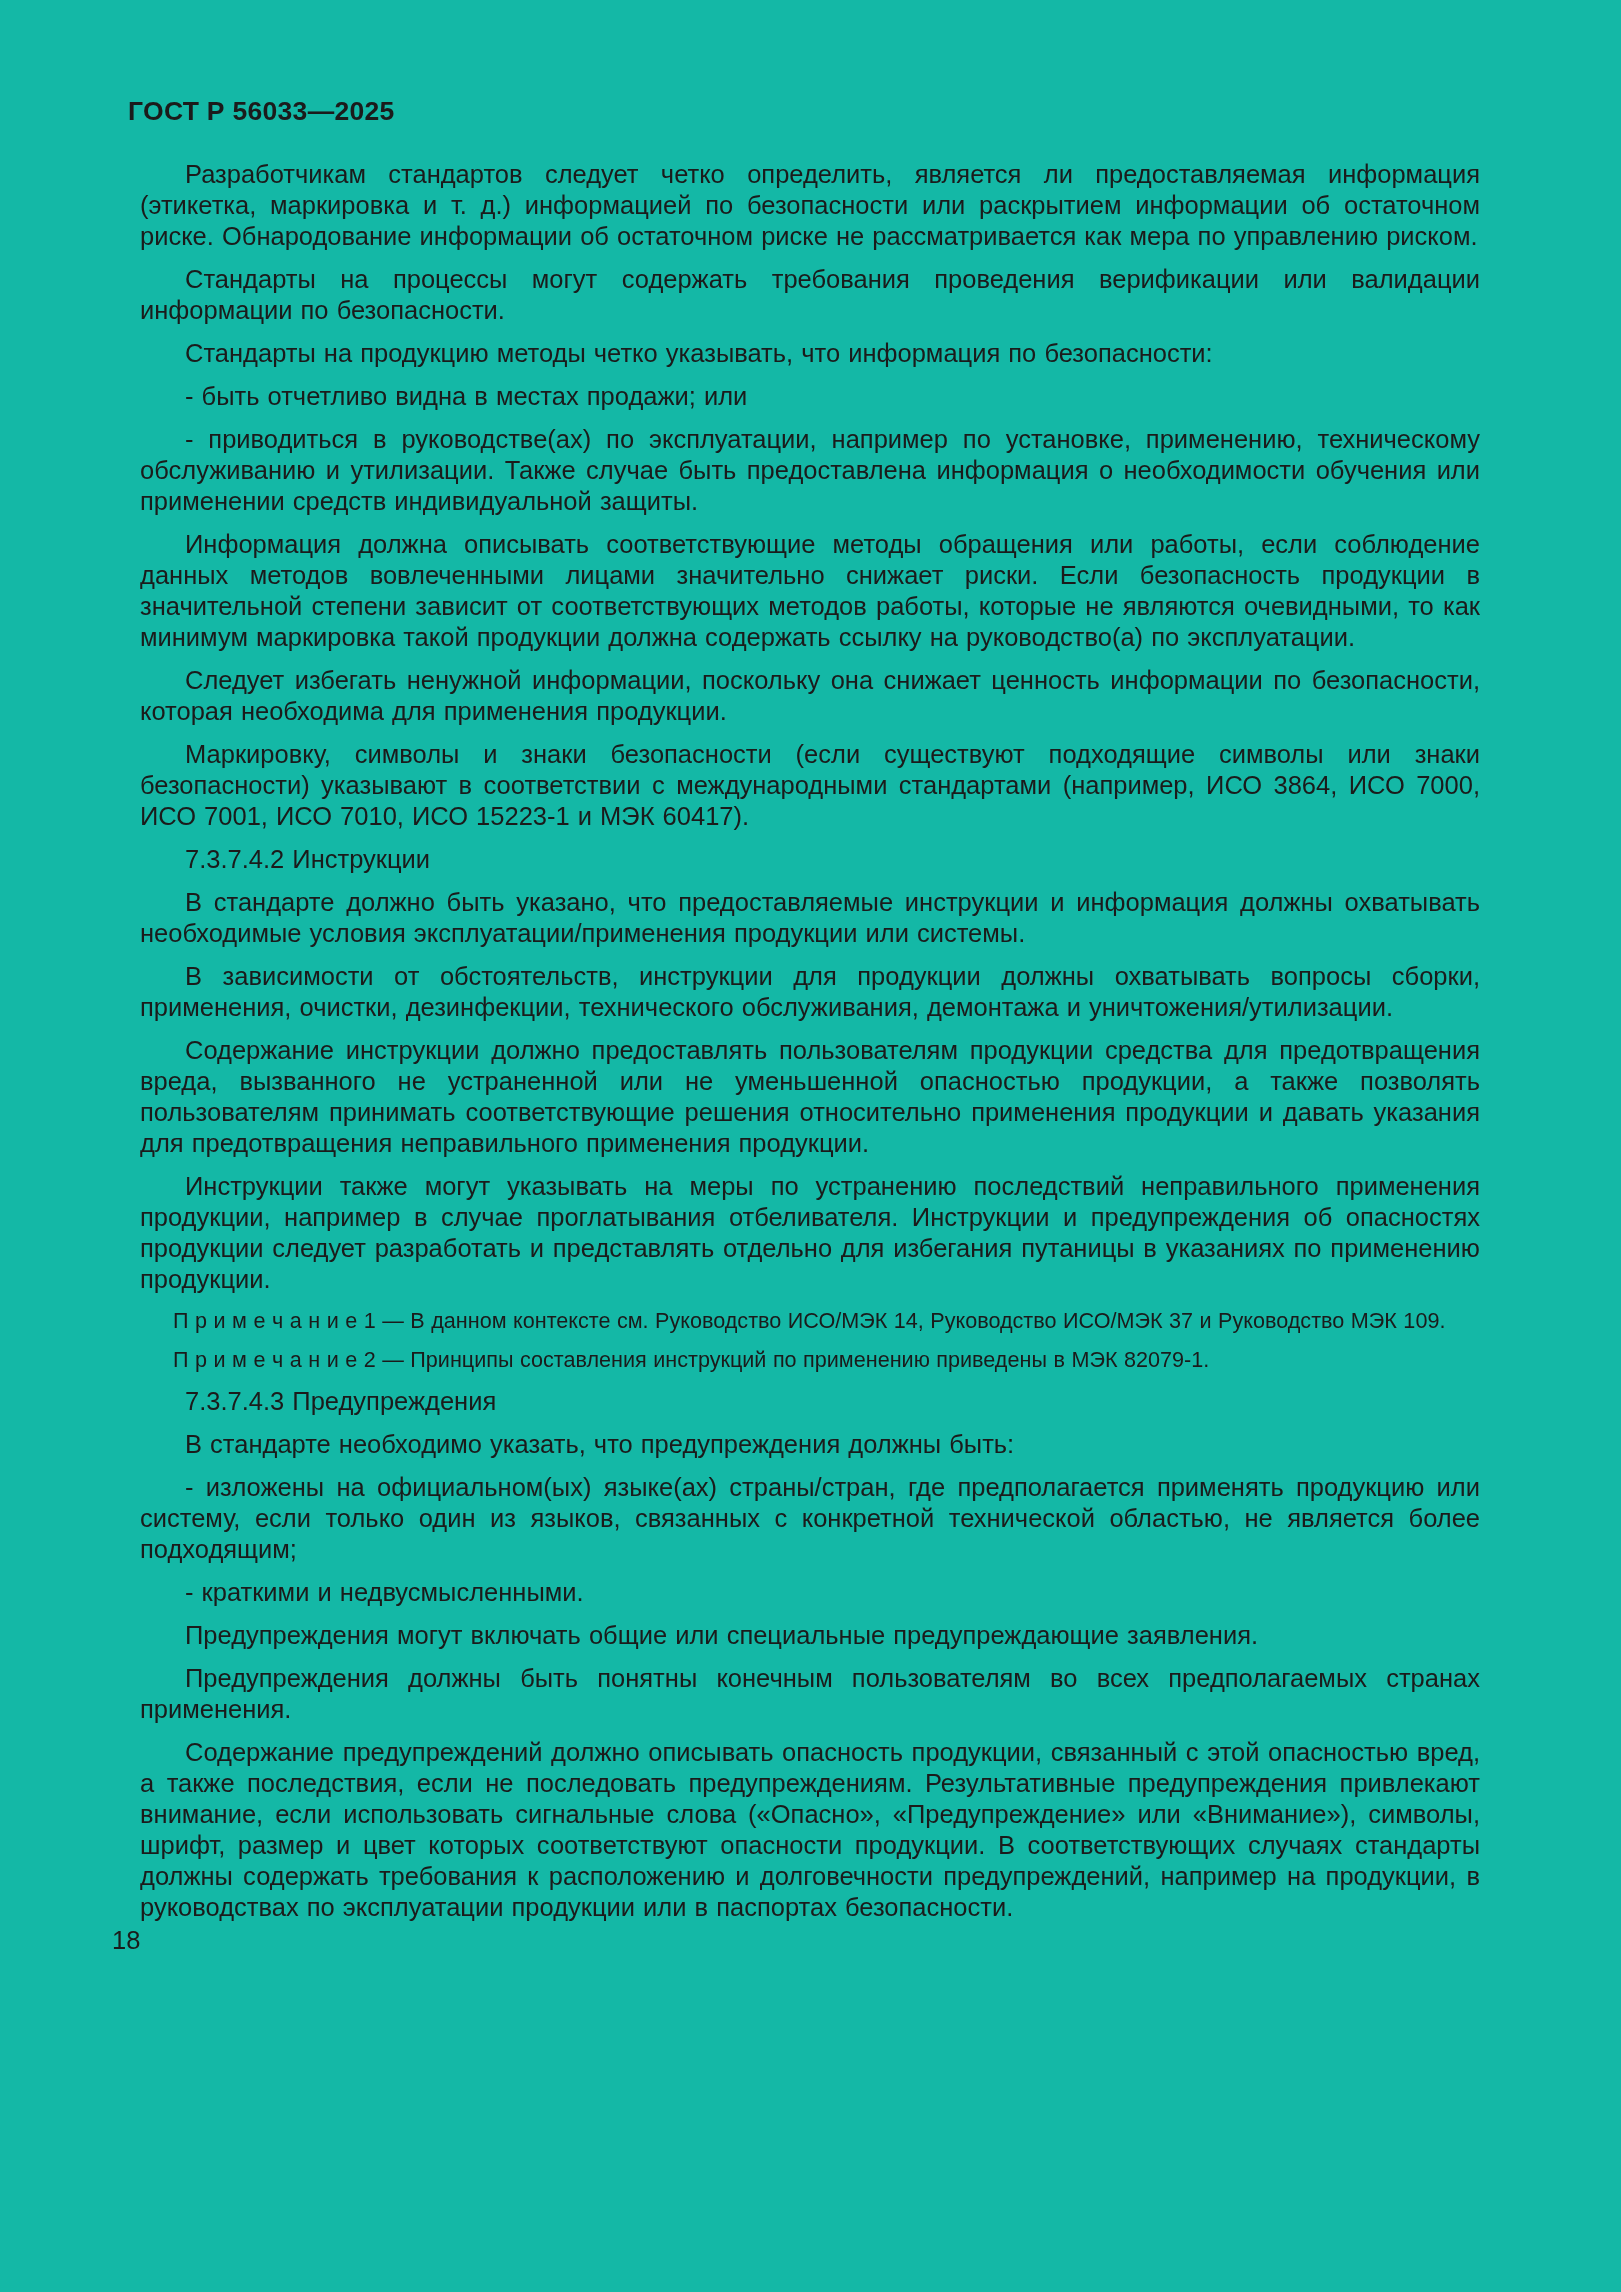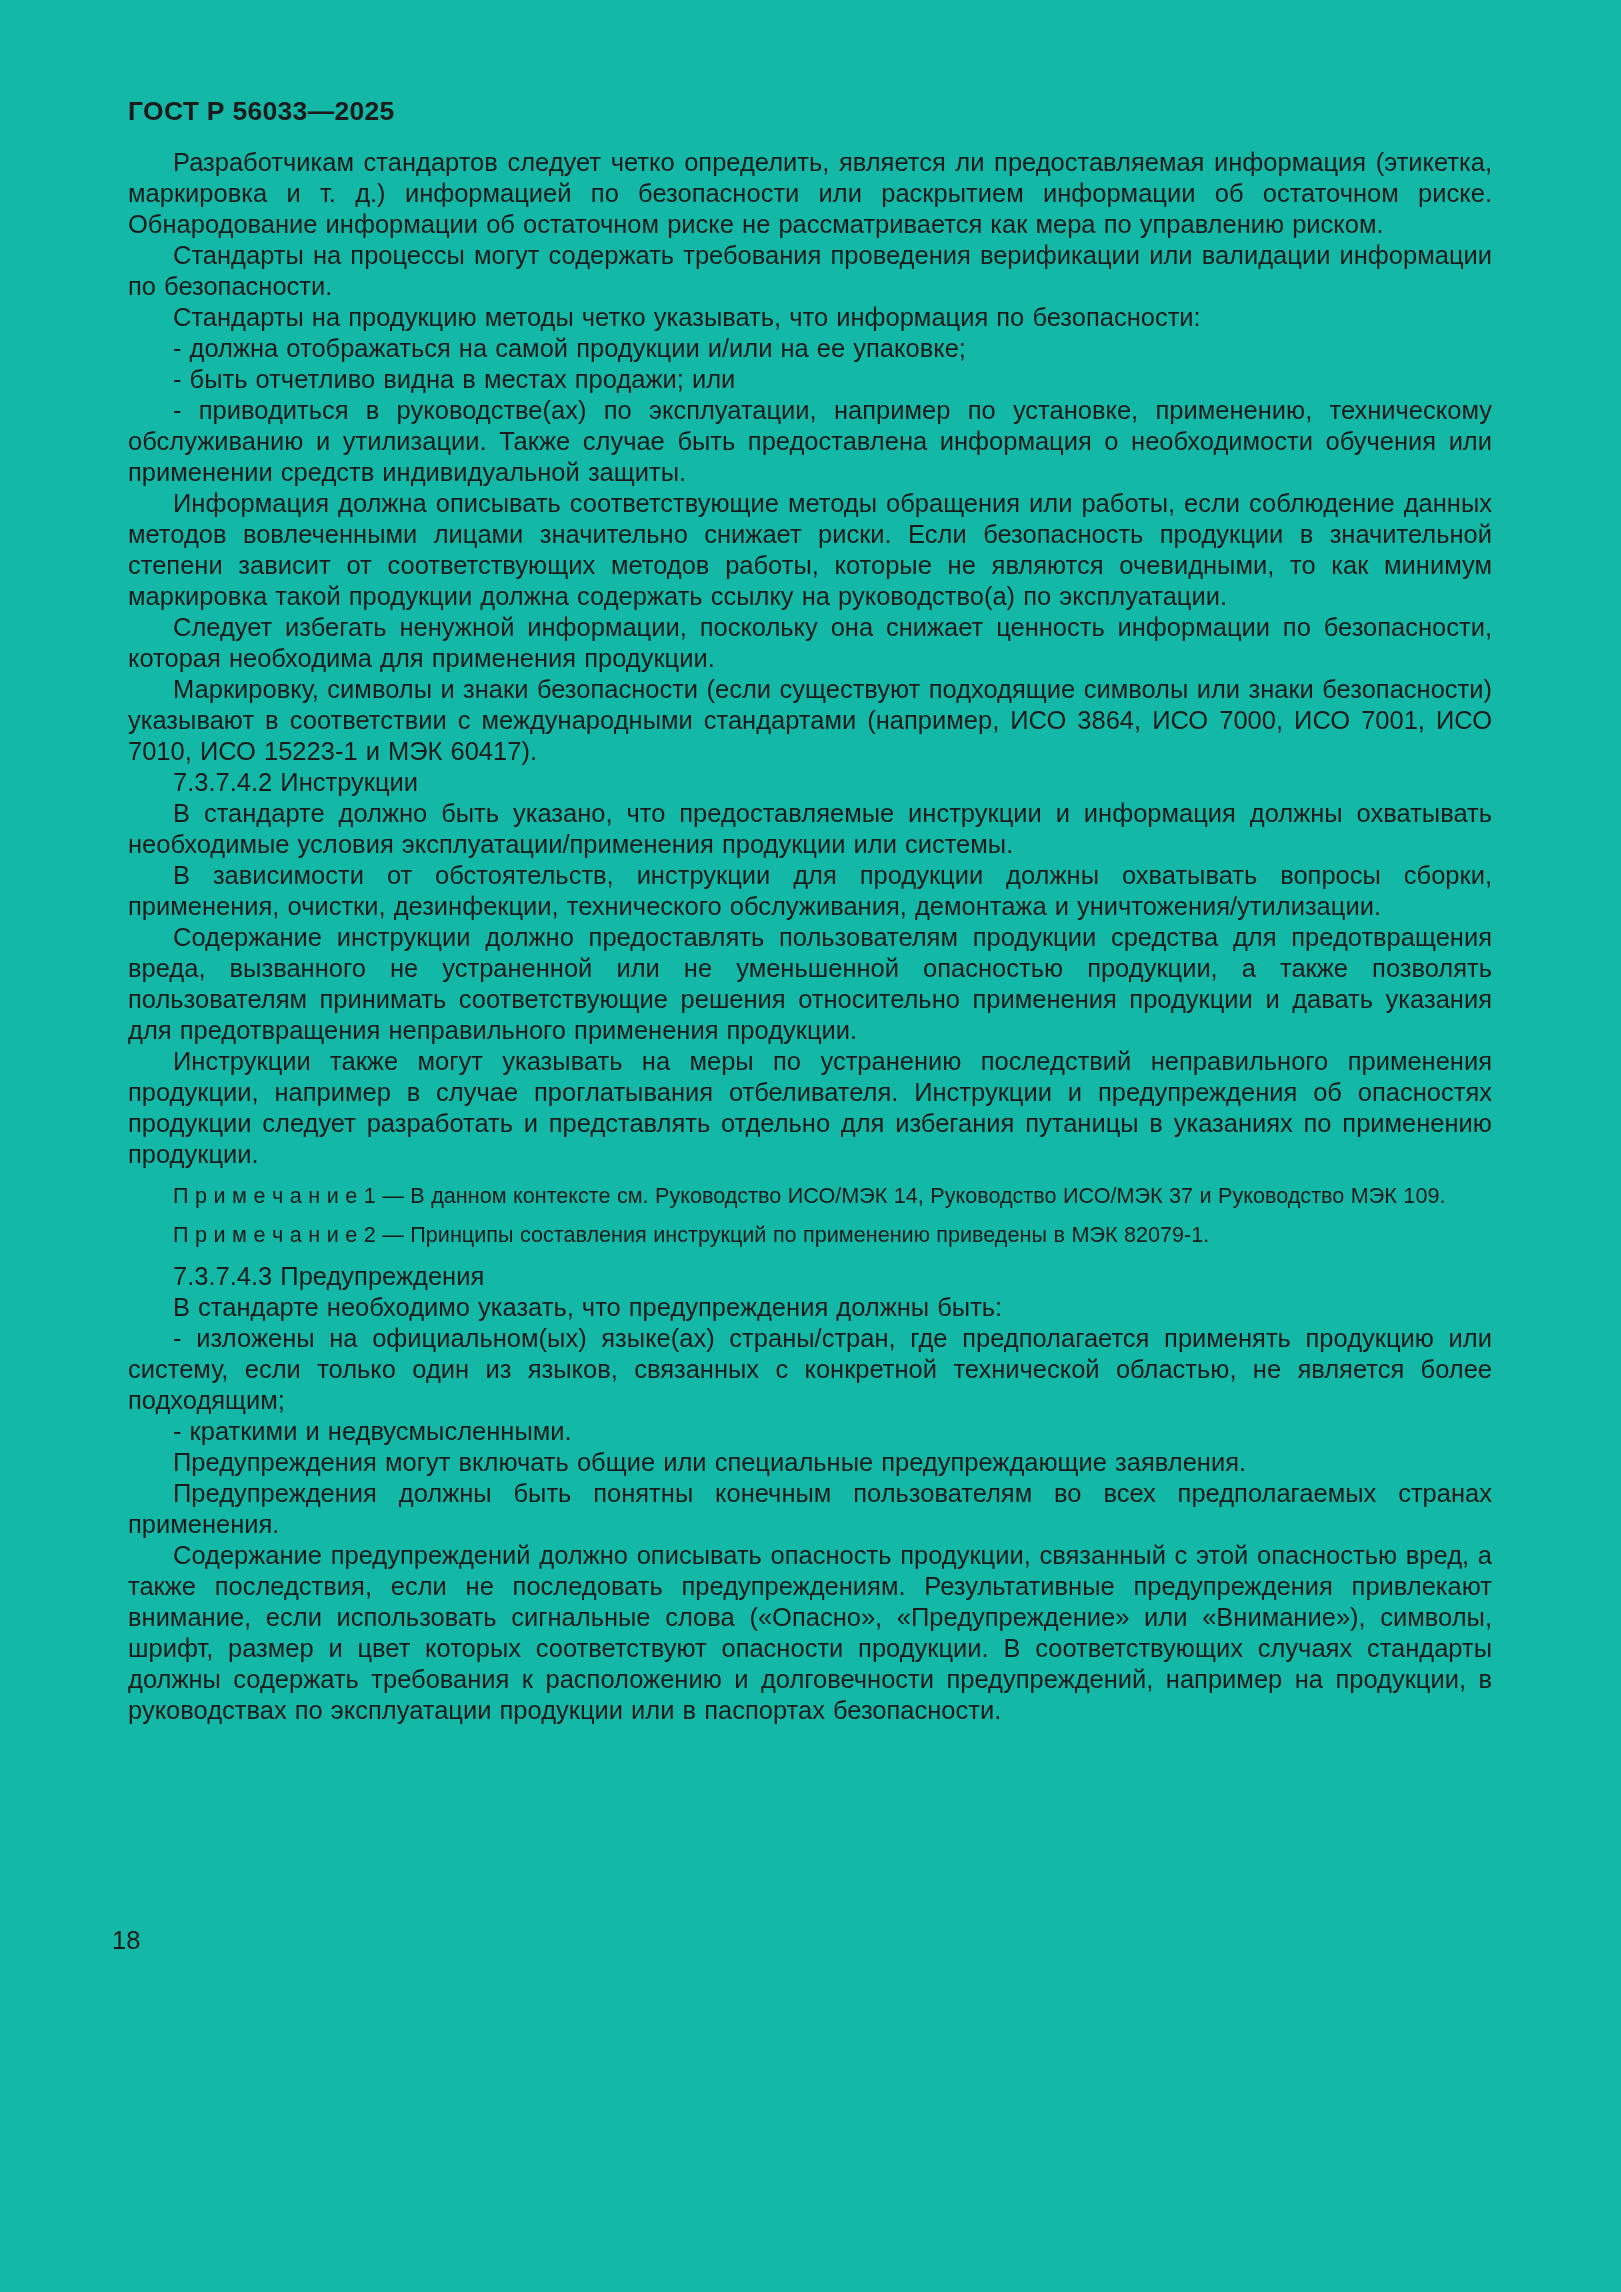--- a/index.html
+++ b/index.html
@@ -24,21 +24,21 @@
     font-weight: bold;
     letter-spacing: 0.3px;
   }
   .doc-content {
     position: absolute;
     left: 128px;
     top: 147px;
     width: 1364px;
   }
   .para {
-    margin: 0;
+    margin: 12px;
     font-size: 25.5px;
     line-height: 31px;
     text-align: justify;
     text-indent: 45px;
     word-spacing: 1px;
   }
   .para.heading {
     text-align: left;
   }
   .para.note {
@@ -61,21 +61,20 @@
 </head>
 <body>
 
 <div class="page">
   <div class="doc-header">ГОСТ Р 56033—2025</div>
 
   <div class="doc-content" id="doc-content">
       <p class="para body">Разработчикам стандартов следует четко определить, является ли предоставляемая информация (этикетка, маркировка и т. д.) информацией по безопасности или раскрытием информации об остаточном риске. Обнародование информации об остаточном риске не рассматривается как мера по управлению риском.</p>
       <p class="para body">Стандарты на процессы могут содержать требования проведения верификации или валидации информации по безопасности.</p>
       <p class="para body">Стандарты на продукцию методы четко указывать, что информация по безопасности:</p>
-      <p class="para list">- должна отображаться на самой продукции и/или на ее упаковке;</p>
       <p class="para list">- быть отчетливо видна в местах продажи; или</p>
       <p class="para list">- приводиться в руководстве(ах) по эксплуатации, например по установке, применению, техническому обслуживанию и утилизации. Также случае быть предоставлена информация о необходимости обучения или применении средств индивидуальной защиты.</p>
       <p class="para body">Информация должна описывать соответствующие методы обращения или работы, если соблюдение данных методов вовлеченными лицами значительно снижает риски. Если безопасность продукции в значительной степени зависит от соответствующих методов работы, которые не являются очевидными, то как минимум маркировка такой продукции должна содержать ссылку на руководство(а) по эксплуатации.</p>
       <p class="para body">Следует избегать ненужной информации, поскольку она снижает ценность информации по безопасности, которая необходима для применения продукции.</p>
       <p class="para body">Маркировку, символы и знаки безопасности (если существуют подходящие символы или знаки безопасности) указывают в соответствии с международными стандартами (например, ИСО 3864, ИСО 7000, ИСО 7001, ИСО 7010, ИСО 15223-1 и МЭК 60417).</p>
       <p class="para heading">7.3.7.4.2 Инструкции</p>
       <p class="para body">В стандарте должно быть указано, что предоставляемые инструкции и информация должны охватывать необходимые условия эксплуатации/применения продукции или системы.</p>
       <p class="para body">В зависимости от обстоятельств, инструкции для продукции должны охватывать вопросы сборки, применения, очистки, дезинфекции, технического обслуживания, демонтажа и уничтожения/утилизации.</p>
       <p class="para body">Содержание инструкции должно предоставлять пользователям продукции средства для предотвращения вреда, вызванного не устраненной или не уменьшенной опасностью продукции, а также позволять пользователям принимать соответствующие решения относительно применения продукции и давать указания для предотвращения неправильного применения продукции.</p>
       <p class="para body">Инструкции также могут указывать на меры по устранению последствий неправильного применения продукции, например в случае проглатывания отбеливателя. Инструкции и предупреждения об опасностях продукции следует разработать и представлять отдельно для избегания путаницы в указаниях по применению продукции.</p>

